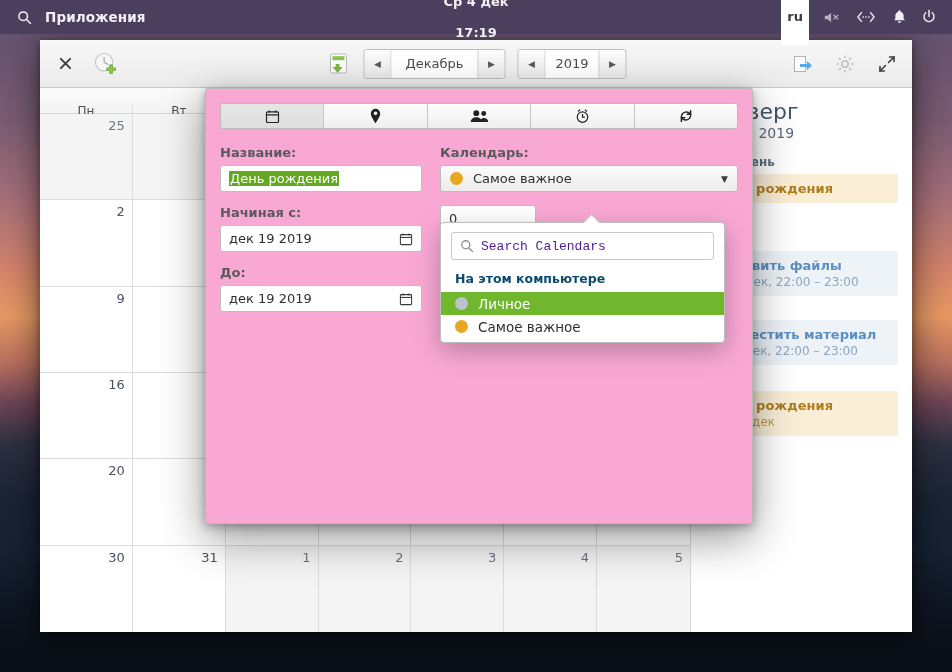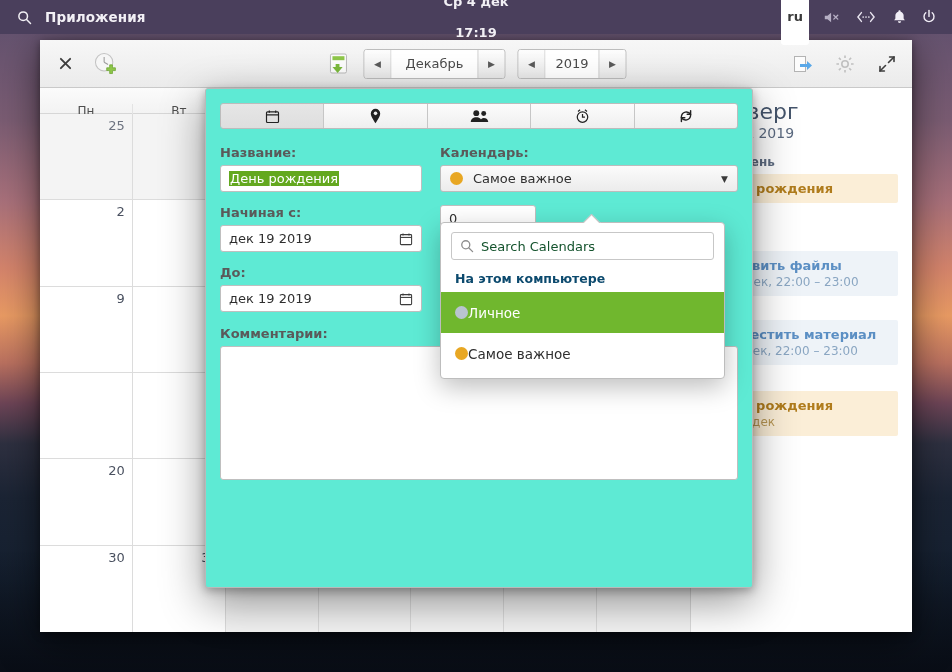--- a/index.html
+++ b/index.html
@@ -149,22 +149,22 @@
   .ev .s { font-size: 12px; margin-top: 2px; }
   .ev.orange { background:#fbeed7; }
   .ev.orange .t { color:#b07c1c; }
   .ev.orange .s { color:#b89653; }
   .ev.blue { background:#eef3f8; }
   .ev.blue .t { color:#5b8fc4; }
   .ev.blue .s { color:#8aa6c2; }
 
   
   #dialog {
-    position: absolute; left: 205px; top: 88px; width: 548px; height: 500px;
-    background: #5eead4;
+    position: absolute; left: 205px; top: 88px; width: 548px; height: 436px;
+    background: #f9a8d4;
     border: 1px solid #b9b9b9;
     border-radius: 3px;
     box-shadow: 0 14px 44px rgba(0,0,0,.42), 0 3px 10px rgba(0,0,0,.28);
     z-index: 30;
     padding: 14px 14px 0 14px;
   }
   .tabbar { display:flex; height: 26px; border-radius: 3px; overflow:hidden;
             border:1px solid #bcbcbc; }
   .tab {
     flex: 1; display:flex; align-items:center; justify-content:center;
@@ -237,24 +237,24 @@
   #popover .nub:after {
     content:""; position:absolute; top: 3px; left: 1px;
     width: 14px; height: 14px; background:#fff;
     border-left: 1px solid #bdbdbd; border-top: 1px solid #bdbdbd;
     transform: rotate(45deg);
   }
   .search {
     margin: 0 10px 9px; height: 28px; border:1px solid #c7c7c7; border-radius: 3px;
     display:flex; align-items:center; gap: 7px; padding: 0 8px; background:#fff;
   }
-  .search .ph { color:#14532d; font-size: 13px; }
+  .search .ph { color:#4c1d95; font-size: 13px; font-family: Liberation Mono, monospace; }
   .pop-head { font-size: 12.5px; font-weight: bold; color:#0c4a6e; padding: 2px 14px 6px; }
   .pop-item {
-    height: 41px; display:flex; align-items:center; padding: 0 14px;
+    height: 23px; display:flex; align-items:center; gap: 10px; padding: 0 14px;
     font-size: 13.5px; color:#2f2f2f;
   }
   .pop-item.sel { background:#70b72e; color:#fff; }
 
   svg { display:block; }
 </style>
 </head>
 <body>
 
 <div id="desktop"></div>
@@ -414,20 +414,21 @@
           <div class="wrow">
             <div class="cell">9</div>
             <div class="cell"></div>
             <div class="cell"></div>
             <div class="cell"></div>
             <div class="cell"></div>
             <div class="cell"></div>
             <div class="cell"></div>
           </div>
           <div class="wrow">
+            <div class="cell">16</div>
             <div class="cell"></div>
             <div class="cell"></div>
             <div class="cell"></div>
             <div class="cell"></div>
             <div class="cell"></div>
             <div class="cell"></div>
           </div>
           <div class="wrow">
             <div class="cell">20</div>
             <div class="cell"></div>
@@ -565,24 +566,20 @@
       <div class="timefld">
         <span>0</span>
       </div>
       <div class="gap" style="height:26px;"></div>
       <div class="timefld">
         <span>0</span>
       </div>
     </div>
   </div>
 
-  <div class="notes-wrap">
-    <span class="flab">Комментарии:</span>
-    <div class="notes"></div>
-  </div>
 
 </div>
 
 <div id="popover">
   <span class="nub"></span>
 
   <div class="search">
     <span>
       <svg width="14" height="14" viewBox="0 0 16 16" fill="none" stroke="#8d8d8d" stroke-width="1.5">
         <circle cx="6.6" cy="6.6" r="4.6"></circle>

